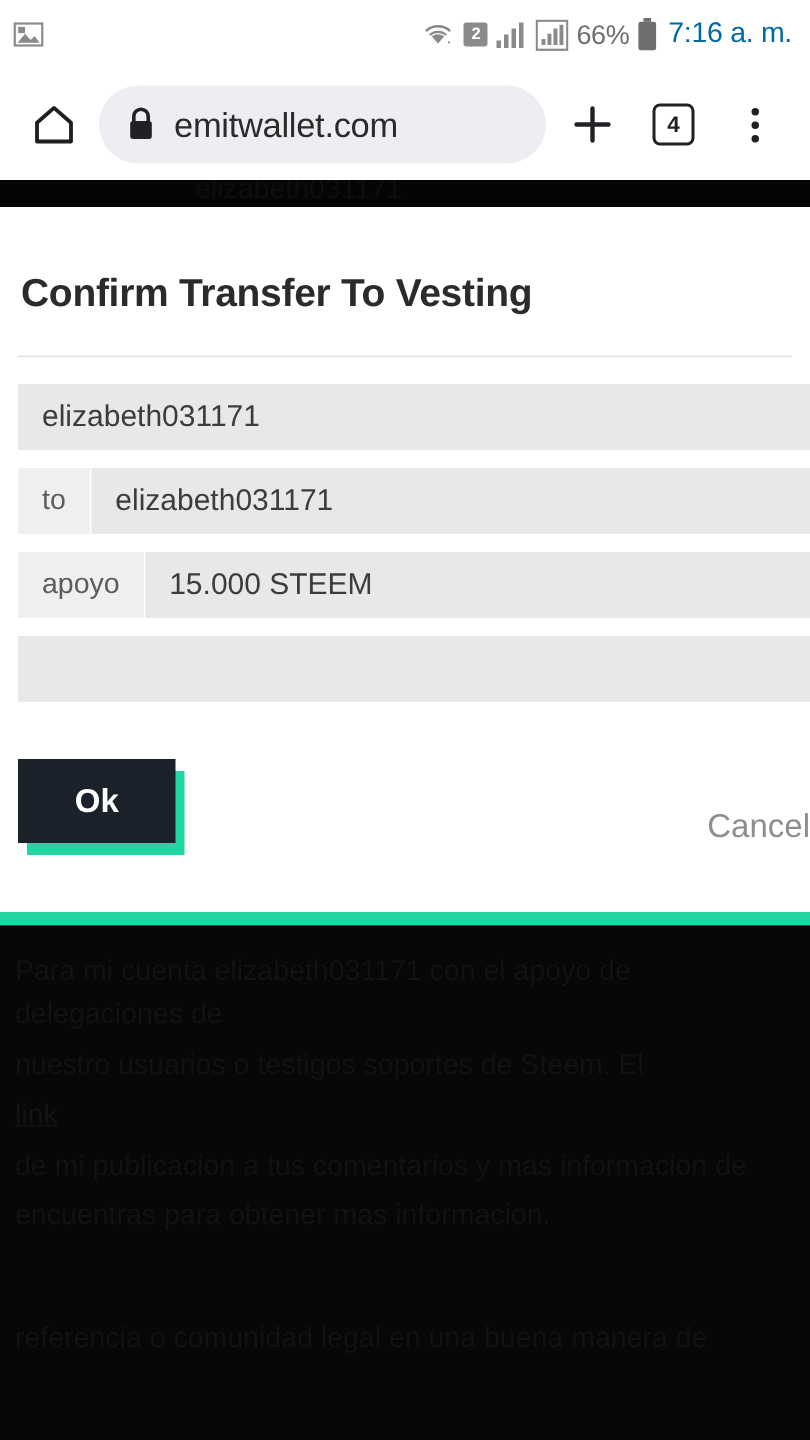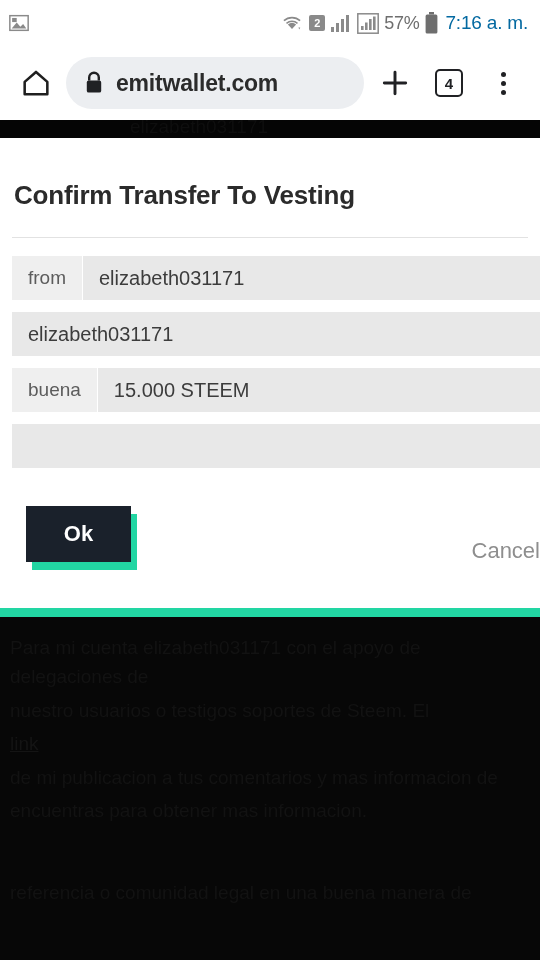--- a/index.html
+++ b/index.html
@@ -62,21 +62,20 @@
     gap: 12px;
     overflow: hidden;
     min-width: 0;
   }
   .omnibox-url {
     font-size: 23px;
     color: #2b2b2b;
     white-space: nowrap;
     overflow: hidden;
     letter-spacing: -0.2px;
-    font-weight: bold;
   }
   .chrome-btn {
     width: 46px; height: 46px;
     display: flex; align-items: center; justify-content: center;
     flex: none;
   }
   .tabcount {
     width: 28px; height: 28px;
     border: 2.5px solid #202124;
     border-radius: 5px;
@@ -141,21 +140,21 @@
     min-width: 0;
     white-space: nowrap;
     overflow: hidden;
   }
 
   .actions {
     position: relative;
     height: 96px;
     margin-top: 28px;
   }
-  .ok-wrap { position: absolute; left: 14px; top: 10px; }
+  .ok-wrap { position: absolute; left: 0; top: 10px; }
   .ok-shadow {
     position: absolute;
     left: 6px; top: 8px;
     width: 105px; height: 56px;
     background: #22d6a3;
   }
   .ok-btn {
     position: relative;
     width: 105px; height: 56px;
     background: #1a212b;
@@ -242,21 +241,21 @@
     </span>
     <span class="ico">
       <svg width="22" height="21" viewBox="0 0 22 21">
         <rect x="0.8" y="0.8" width="20.4" height="19.4" fill="none" stroke="#8a8a8a" stroke-width="1.5"></rect>
         <rect x="4" y="13" width="2.6" height="4" fill="#8a8a8a"></rect>
         <rect x="8" y="9.5" width="2.6" height="7.5" fill="#8a8a8a"></rect>
         <rect x="12" y="6" width="2.6" height="11" fill="#8a8a8a"></rect>
         <rect x="16" y="3.5" width="2.6" height="13.5" fill="#8a8a8a"></rect>
       </svg>
     </span>
-    <span class="sb-battery-text">57%</span>
+    <span class="sb-battery-text">66%</span>
     <span class="ico">
       <svg width="13" height="22" viewBox="0 0 13 22">
         <rect x="4" y="0" width="5" height="2.5" fill="#6e6e6e"></rect>
         <rect x="0.6" y="2.5" width="11.8" height="19" rx="1.5" fill="#6e6e6e"></rect>
       </svg>
     </span>
     <span class="sb-time">7:16 a. m.</span>
   </div>
 </div>
 
@@ -304,30 +303,30 @@
 
   <div class="dark-strip">
     <span>elizabeth031171</span>
   </div>
 
   <div class="dialog">
     <div class="dialog-title">Confirm Transfer To Vesting</div>
     <div class="divider"></div>
 
     <div class="field-row">
-      <div class="field-label">from</div>
       <div class="field-value">elizabeth031171</div>
     </div>
 
     <div class="field-row">
+      <div class="field-label">to</div>
       <div class="field-value">elizabeth031171</div>
     </div>
 
     <div class="field-row">
-      <div class="field-label">buena</div>
+      <div class="field-label">apoyo</div>
       <div class="field-value">15.000 STEEM</div>
     </div>
 
     <div class="field-row">
       <div class="field-value"></div>
     </div>
 
     <div class="actions">
       <div class="ok-wrap">
         <div class="ok-shadow"></div>

